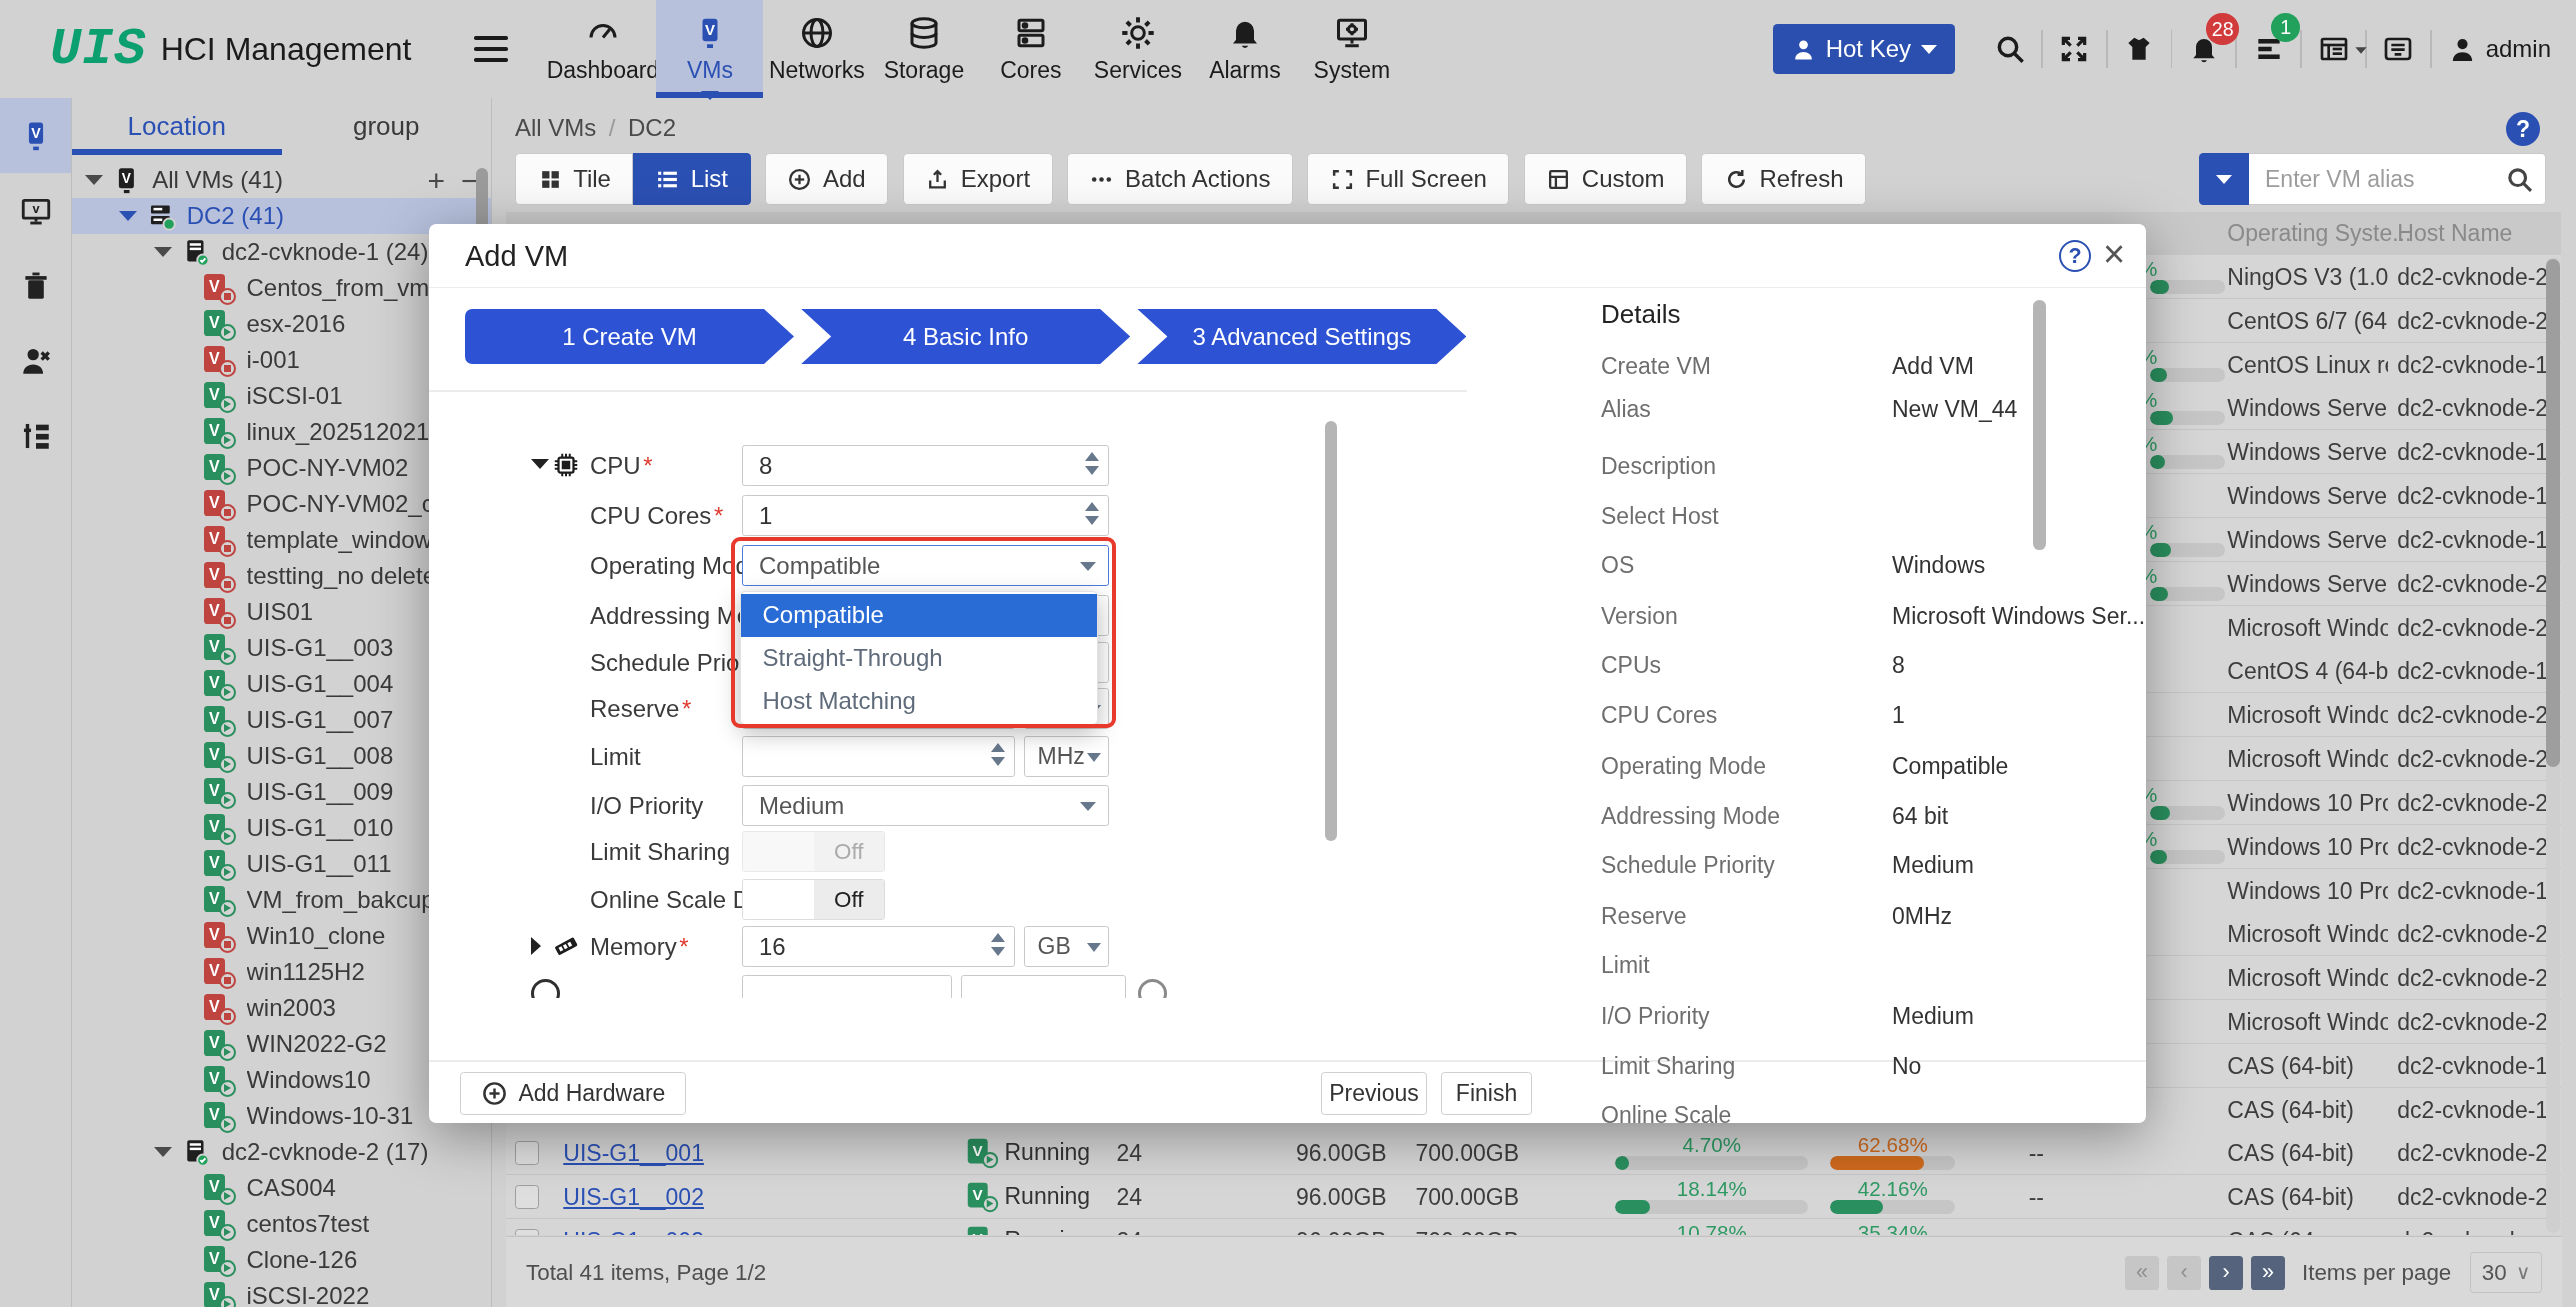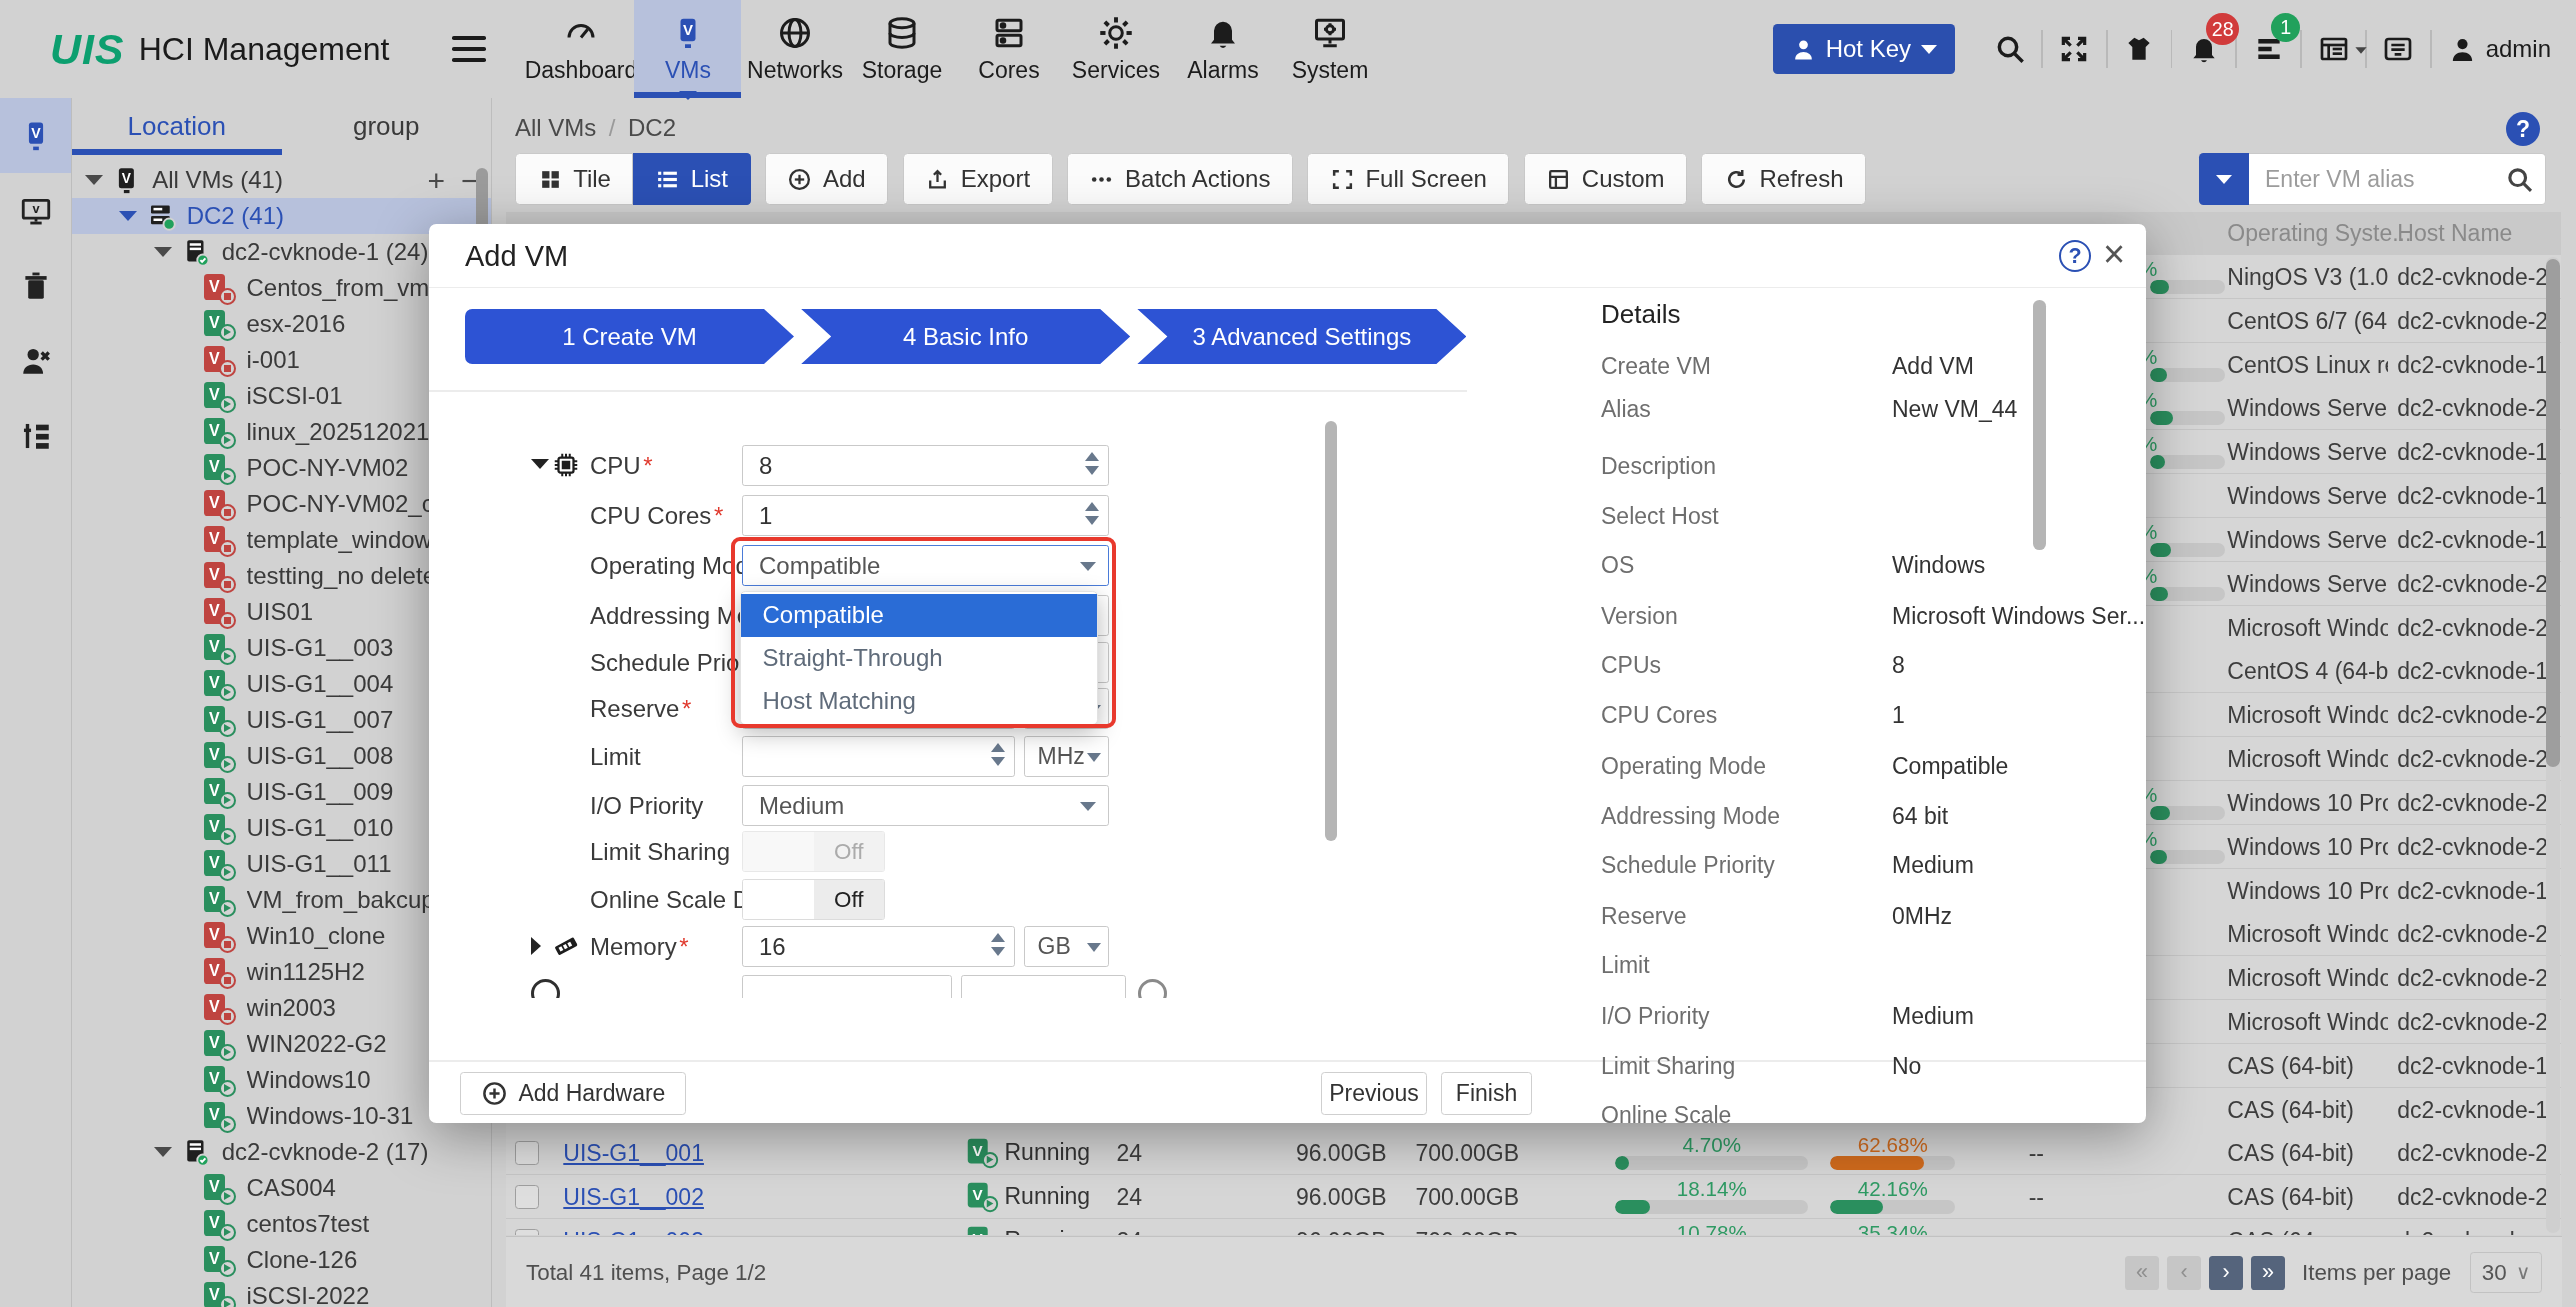--- a/index.html
+++ b/index.html
@@ -2,21 +2,21 @@
 <html style="font-size:14.3px"><head>
 <meta charset="utf-8">
 <style>
   *{box-sizing:border-box;margin:0;padding:0}
   html,body{width:2576px;height:1308px}
   body{font-family:"Liberation Sans",sans-serif;background:#d2d2d2;color:#333;overflow:hidden;position:relative}
   svg{display:block}
 
   
   .topbar{position:absolute;left:0;top:0;width:2576px;height:98px;display:flex;align-items:center;background:#d2d2d2}
-  .logo{font-family:Liberation Sans, sans-serif;font-weight:bold;font-style:italic;font-size:43px;color:#0c9f6f;margin-left:50px;letter-spacing:0.9px}
+  .logo{font-family:Liberation Mono, monospace;font-weight:bold;font-style:italic;font-size:52px;color:#0c9f6f;margin-left:50px;letter-spacing:0.9px}
   .apptitle{font-size:32px;color:#1b1b1b;margin-left:14.3px;white-space:nowrap}
   .burger{margin-left:63px;display:flex;flex-direction:column;gap:6.3px;cursor:pointer}
   .burger i{display:block;width:34px;height:4.5px;background:#1b1b1b;border-radius:1.8px}
   .nav{display:flex;margin-left:41px;height:98px}
   .nav-item{width:107px;height:98px;display:flex;flex-direction:column;align-items:center;justify-content:center;gap:5.4px;font-size:23px;color:#1c1c1c;cursor:pointer;position:relative}
   .nav-item .nico{height:38px;display:flex;align-items:center;color:#1c1c1c}
   .nav-item .nico svg{width:36px;height:36px}
   .nav-item.sel{background:#b7c1dc;color:#2b50b4}
   .nav-item.sel .nico{color:#2b50b4}
   .nav-item.sel::after{content:"";position:absolute;left:0;bottom:0;width:100%;height:6.3px;background:#2b50b4}

